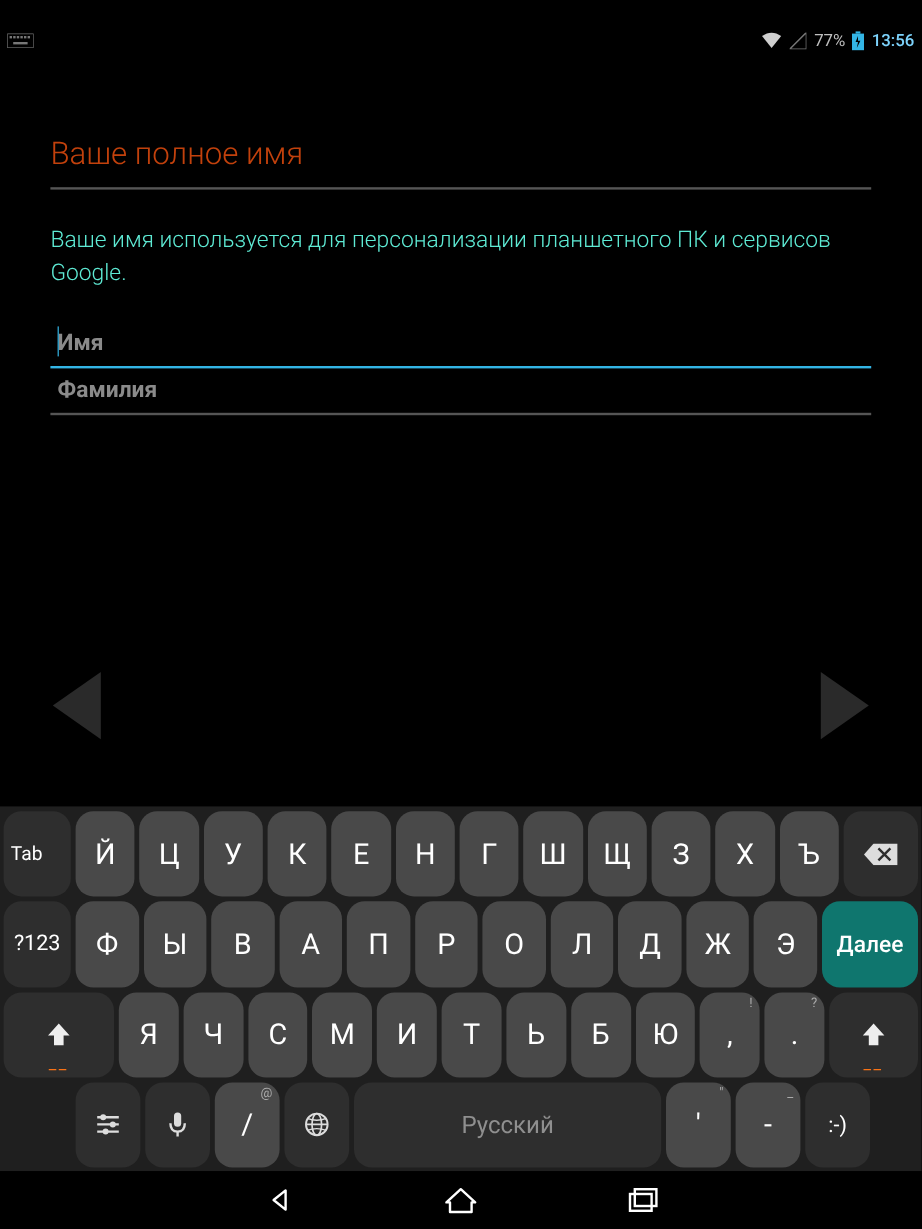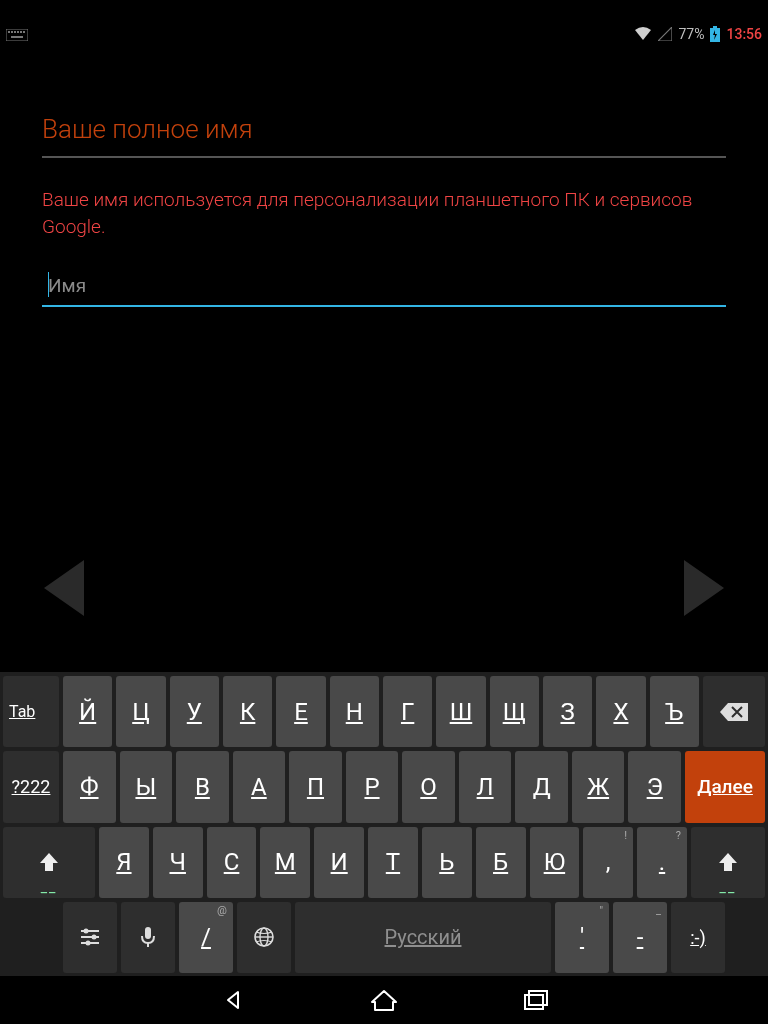--- a/index.html
+++ b/index.html
@@ -1,49 +1,49 @@
 <!DOCTYPE html>
 <html><head>
 <meta charset="utf-8">
 <style>
   * { box-sizing: border-box; margin: 0; padding: 0; }
   html, body { width: 768px; height: 1024px; background: #000; color: #fff; font-family: Roboto, "Helvetica Neue", Arial, sans-serif; overflow: hidden; }
   
   .status-bar { height: 24px; display: flex; justify-content: space-between; align-items: center; padding: 0 6px; font-size: 14px; color: #bfbfbf; }
   .status-left, .status-right { display: flex; align-items: center; gap: 6px; margin-top: 44px; }
   .status-right .pct { color: #bfbfbf; }
-  .status-right .time { color: #ef4444; font-weight: 500; }
+  .status-right .time { color: #7dd3fc; font-weight: 500; }
   .kbd-indicator { width: 22px; height: 12px; }
   .wifi-icon, .cell-icon, .batt-icon { display: inline-flex; }
   
   .content { padding: 90px 42px 0 42px; }
   .title { color: #c2410c; font-size: 26px; font-weight: 300; margin-bottom: 12px; }
   .title-rule { border: none; border-bottom: 2px solid #555; margin-bottom: 28px; }
-  .desc { color: #ef4444; font-size: 19px; line-height: 27px; font-weight: 300; margin-bottom: 28px; }
-  .field { width: 100%; background: transparent; border: none; border-bottom: 2px solid #555; color: #fff; font-size: 19px; padding: 6px 4px 8px 6px; outline: none; font-family: inherit; font-weight: 400; }
+  .desc { color: #5eead4; font-size: 19px; line-height: 27px; font-weight: 300; margin-bottom: 28px; }
+  .field { width: 100%; background: transparent; border: none; border-bottom: 2px solid #555; color: #fff; font-size: 19px; padding: 6px 4px 8px 6px; outline: none; font-family: inherit; font-weight: 700; }
   .field::placeholder { color: #8a8a8a; }
   .field.active { border-bottom: 2px solid #33b5e5; }
   .cursor-line { position: relative; }
   .cursor-line::before { content:""; position:absolute; left:6px; top:4px; bottom:10px; width:1px; background:#33b5e5; }
   
   .nav-arrows { position: absolute; top: 560px; left: 0; right: 0; display: flex; justify-content: space-between; padding: 0 44px; }
   .arrow { width: 0; height: 0; cursor: pointer; }
   .arrow.left { border-top: 28px solid transparent; border-bottom: 28px solid transparent; border-right: 40px solid #2a2a2a; }
   .arrow.right { border-top: 28px solid transparent; border-bottom: 28px solid transparent; border-left: 40px solid #2a2a2a; }
   
   .keyboard { position: absolute; bottom: 48px; left: 0; right: 0; height: 304px; background: #1f1f1f; padding: 4px 3px 3px 3px; display: flex; flex-direction: column; }
   .krow { display: flex; flex: 1; gap: 4px; margin-bottom: 4px; }
   .krow:last-child { margin-bottom: 0; }
-  .key { background: #494949; color: #fff; display: flex; align-items: center; justify-content: center; border-radius: 3px; font-size: 24px; flex: 1; position: relative; user-select: none; cursor: pointer; text-decoration: underline; }
+  .key { background: #494949; color: #fff; display: flex; align-items: center; justify-content: center; border-radius: 15px; font-size: 24px; flex: 1; position: relative; user-select: none; cursor: pointer; }
   .key.dark { background: #2e2e2e; }
-  .key.next { background: #c2410c; font-size: 19px; font-weight: 500; }
+  .key.next { background: #0f766e; font-size: 19px; font-weight: 500; }
   .key.tab { font-size: 16px; justify-content: flex-start; padding-left: 6px; }
   .key.small { font-size: 18px; }
   .key .hint { position: absolute; top: 2px; right: 6px; font-size: 11px; color: #aaa; }
-  .key .sub { position:absolute; bottom:3px; left:50%; transform:translateX(-50%); font-size:14px; letter-spacing:2px; color:#86efac; }
+  .key .sub { position:absolute; bottom:3px; left:50%; transform:translateX(-50%); font-size:14px; letter-spacing:2px; color:#f97316; }
   .key.space { color: #8f8f8f; font-size: 20px; }
   .key svg { display:block; }
   
   .w-tab { flex: 0 0 56px; }
   .w-bsp { flex: 0 0 62px; }
   .w-123 { flex: 0 0 56px; }
   .w-next { flex: 0 0 80px; }
   .w-shift { flex: 0 0 92px; }
   .w-shift-r { flex: 0 0 74px; }
   .w-sys { flex: 0 0 54px; }
@@ -95,20 +95,21 @@
   </div>
 </div>
 
 <div class="content">
   <div class="title">Ваше полное имя</div>
   <hr class="title-rule">
   <div class="desc">Ваше имя используется для персонализации планшетного ПК и сервисов Google.</div>
   <div class="cursor-line">
     <input class="field active" placeholder="Имя" style="">
   </div>
+  <input class="field" placeholder="Фамилия" style="">
 </div>
 
 <div class="nav-arrows">
   <div class="arrow left"></div>
   <div class="arrow right"></div>
 </div>
 
 <div class="keyboard">
   <div class="krow">
     <div class="key dark tab w-tab">Tab</div>
@@ -125,21 +126,21 @@
     <div class="key">Х</div>
     <div class="key">Ъ</div>
     <div class="key dark w-bsp">
       <svg width="28" height="18" viewBox="0 0 28 18">
           <path d="M8 0 L28 0 L28 18 L8 18 L0 9 Z" fill="#ddd"></path>
           <path d="M12 4 L22 14 M22 4 L12 14" stroke="#2e2e2e" stroke-width="2"></path>
         </svg>
     </div>
   </div>
   <div class="krow">
-    <div class="key dark small w-123">?222</div>
+    <div class="key dark small w-123">?123</div>
     <div class="key">Ф</div>
     <div class="key">Ы</div>
     <div class="key">В</div>
     <div class="key">А</div>
     <div class="key">П</div>
     <div class="key">Р</div>
     <div class="key">О</div>
     <div class="key">Л</div>
     <div class="key">Д</div>
     <div class="key">Ж</div>

